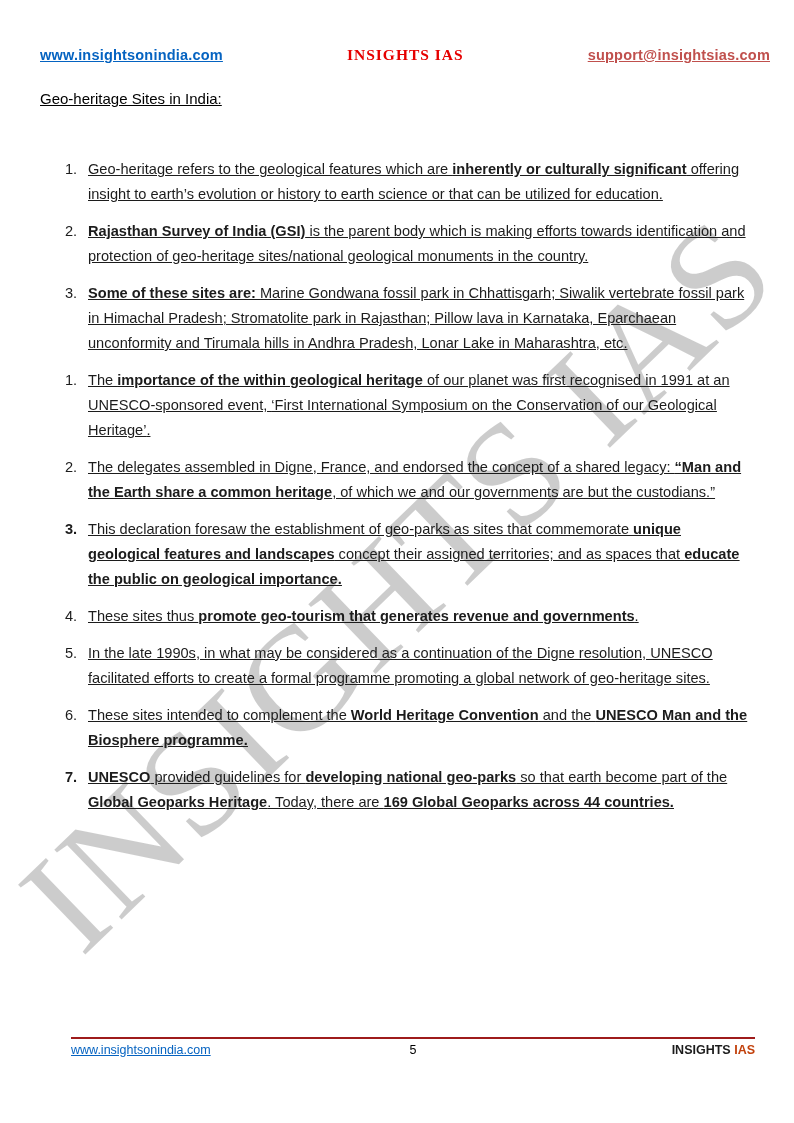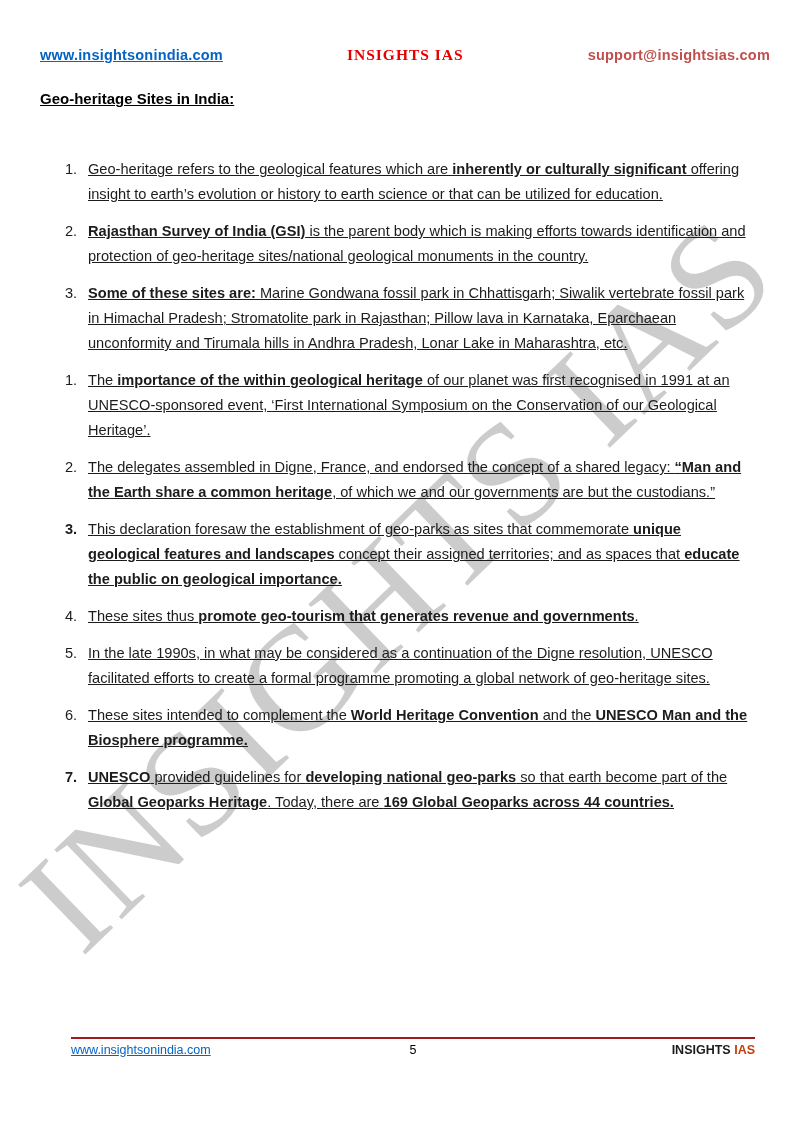--- a/index.html
+++ b/index.html
@@ -35,25 +35,25 @@
   }
   .header a { cursor:pointer; }
   .site-link { color:#0563c1; text-decoration:underline; font-weight:600; letter-spacing:0.2px; }
   .brand-title {
     font-family:"Liberation Serif", serif;
     color:#e60000;
     font-size:15.5px;
     letter-spacing:1px;
     font-weight:600;
   }
-  .support-link { color:#c0504d; font-weight:700; letter-spacing:0.2px; }
+  .support-link { color:#c0504d; text-decoration:underline; font-weight:700; letter-spacing:0.2px; }
   
   .content { position:relative; z-index:1; margin:0 38px 0 40px; }
   .doc-heading {
-    font-size:15px; font-weight:bold; text-decoration:underline;
+    font-size:15px; font-weight:normal; text-decoration:underline;
     color:#000;
   }
   .h-first  { margin-top:26px; margin-bottom:50px; }
   .h-second { margin-top:46px; margin-bottom:16px; }
   .list { margin-left:25px; font-size:14.6px; line-height:25px; }
   .item { display:flex; margin-bottom:12px; }
   .num  { flex:none; width:23px; }
   .txt  { flex:1;text-decoration:underline; }
   .b { font-weight:bold; }
   .u { text-decoration:underline; }

